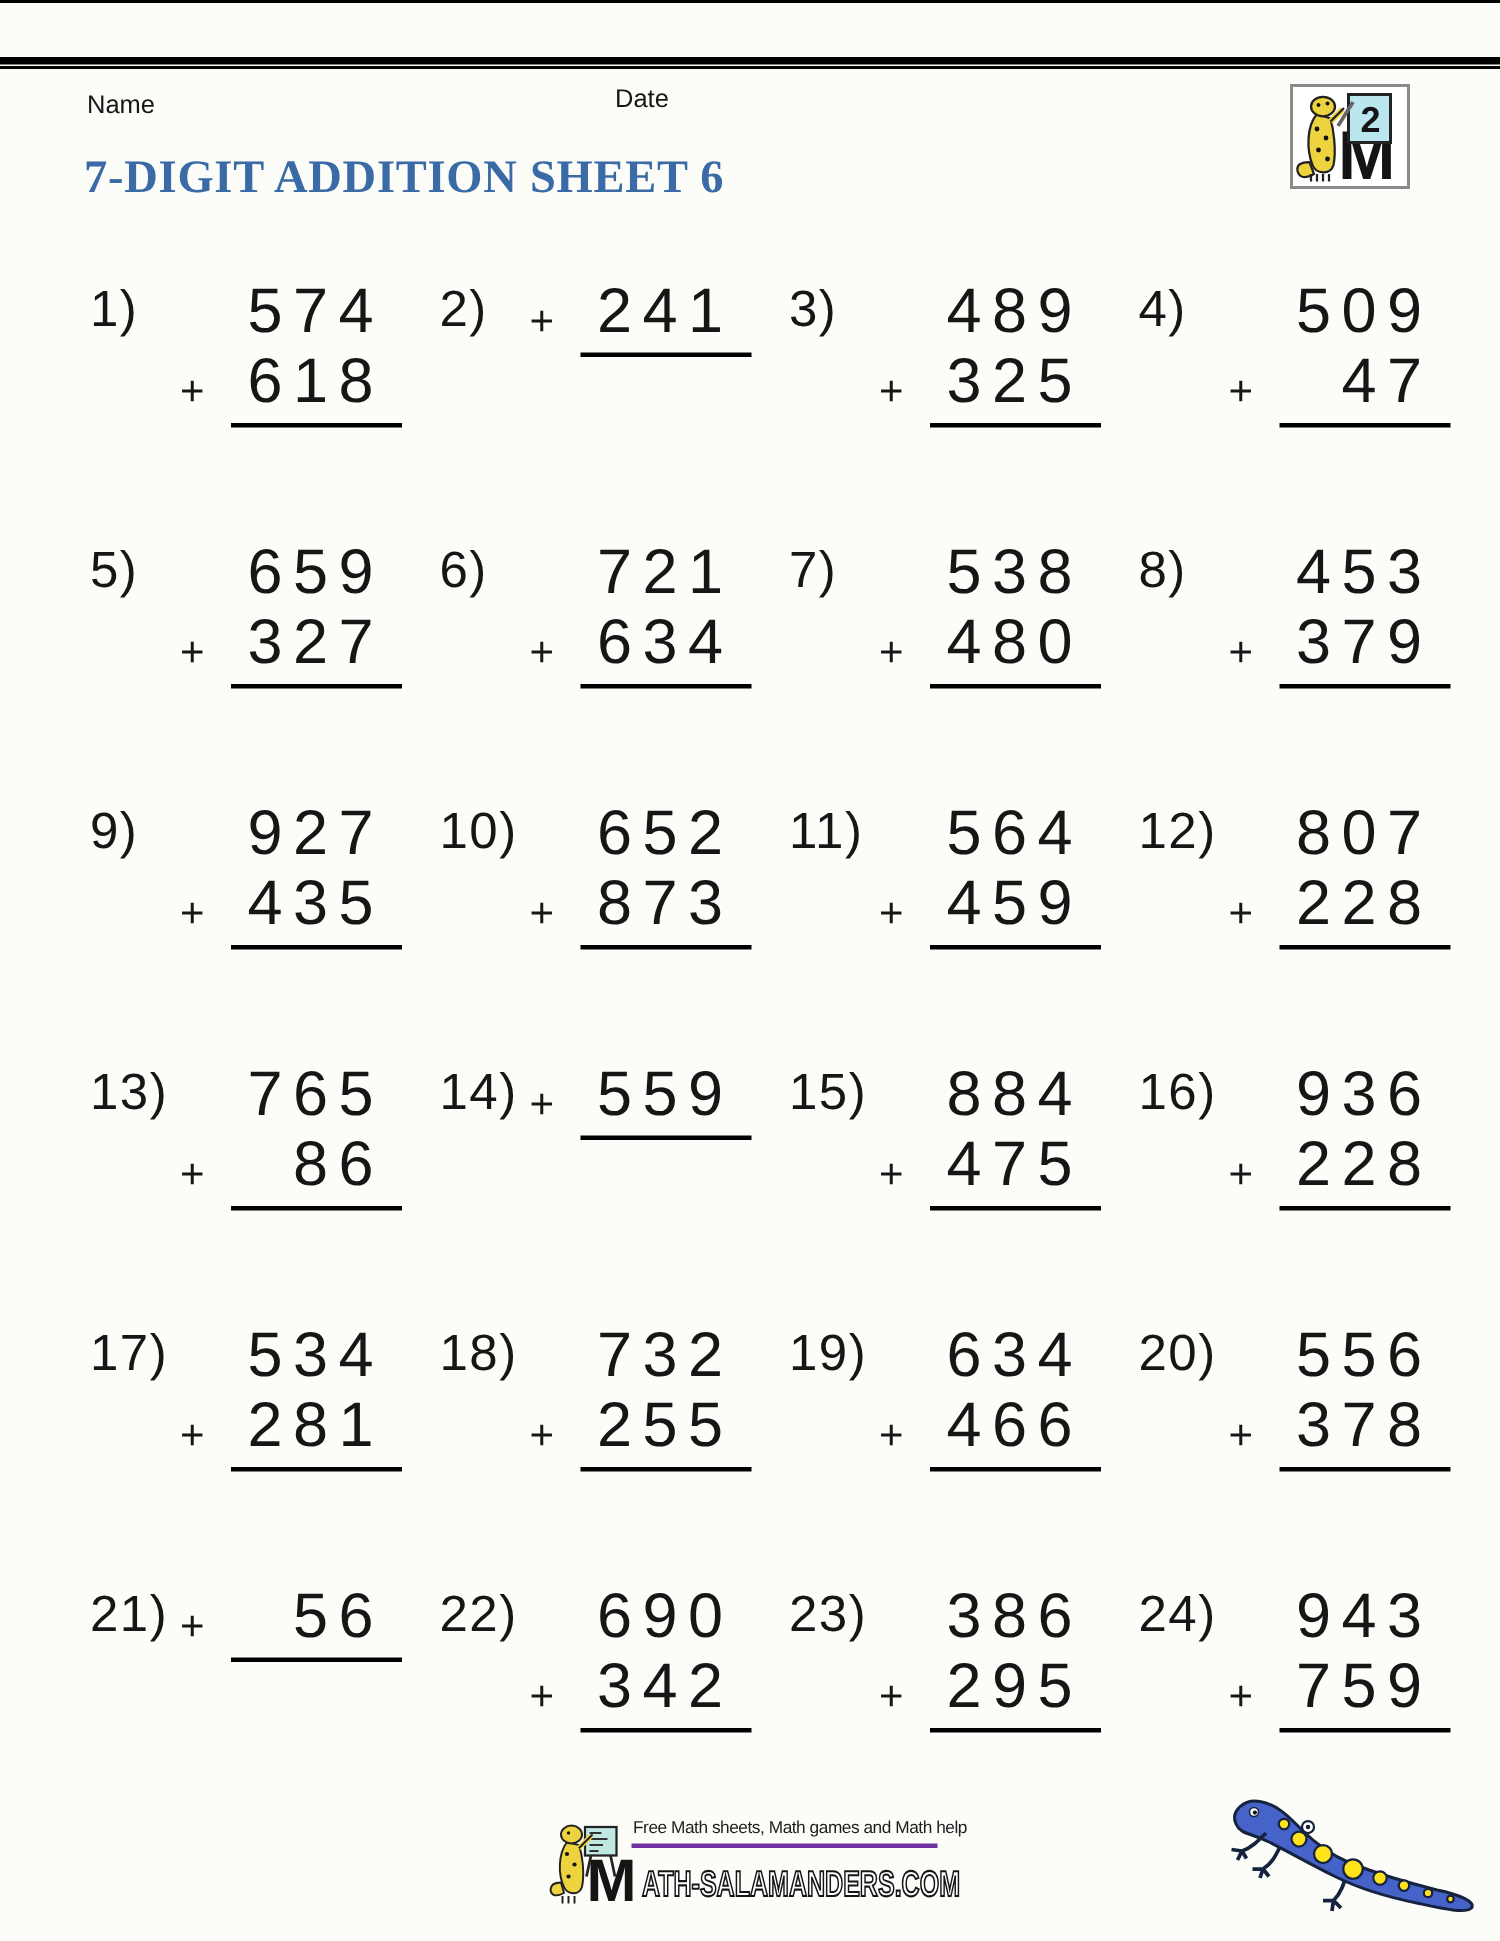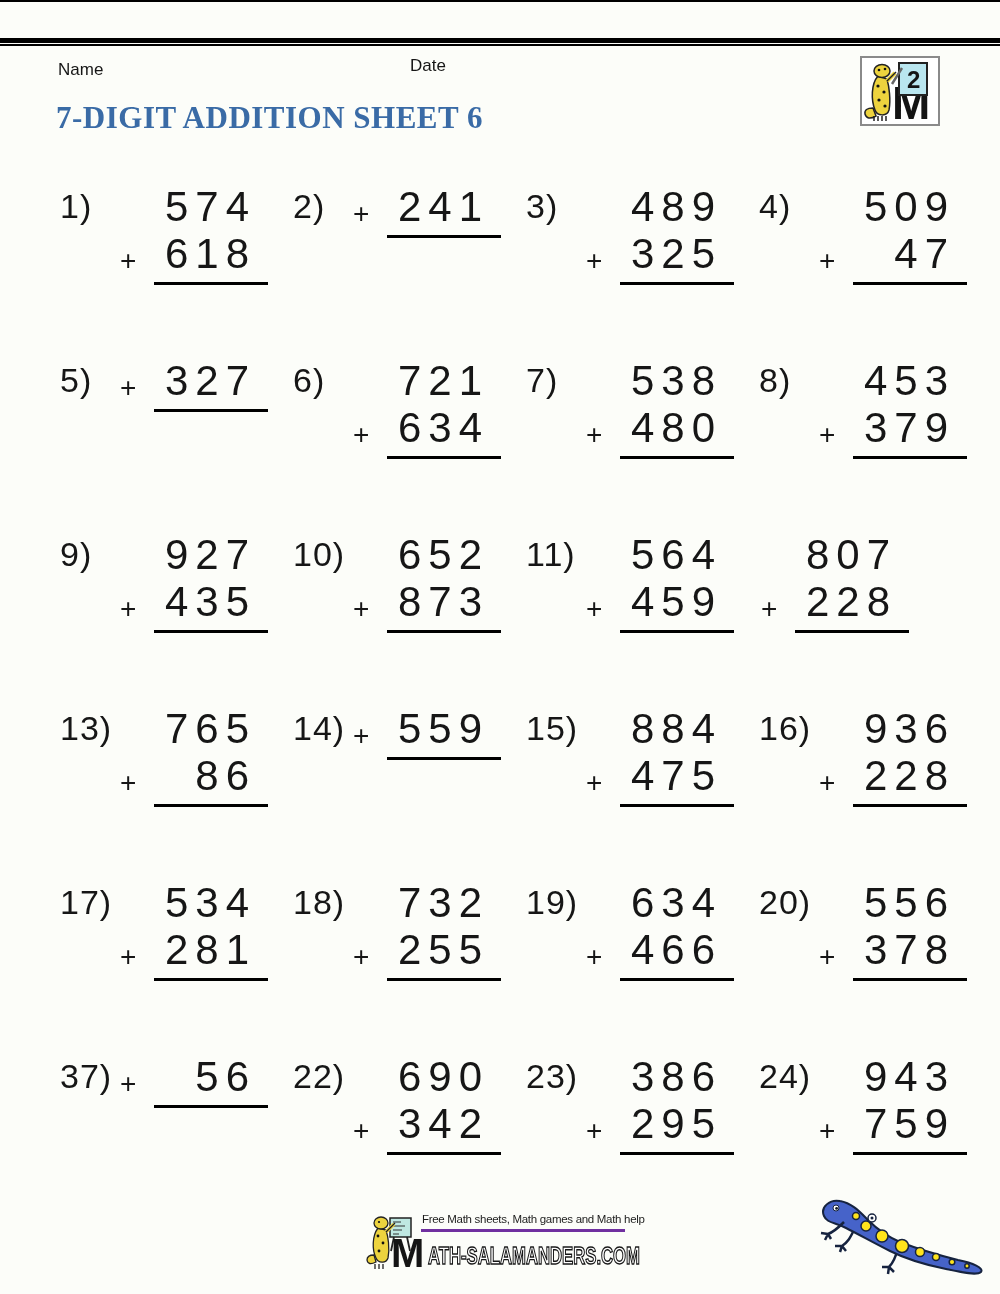--- a/index.html
+++ b/index.html
@@ -142,20 +142,21 @@
         <span class="plus">+</span>
         <span class="bottom-addend">47</span>
       </div>
       <div class="ans-line"></div>
     </div>
   </div>
 
   <div class="problem">
     <span class="plabel">5)</span>
     <div class="work">
+      <span class="top-addend">659</span>
       <div class="bottom-row">
         <span class="plus">+</span>
         <span class="bottom-addend">327</span>
       </div>
       <div class="ans-line"></div>
     </div>
   </div>
 
   <div class="problem">
     <span class="plabel">6)</span>
@@ -223,20 +224,21 @@
       <span class="top-addend">564</span>
       <div class="bottom-row">
         <span class="plus">+</span>
         <span class="bottom-addend">459</span>
       </div>
       <div class="ans-line"></div>
     </div>
   </div>
 
   <div class="problem">
+    <span class="plabel">12)</span>
     <div class="work">
       <span class="top-addend">807</span>
       <div class="bottom-row">
         <span class="plus">+</span>
         <span class="bottom-addend">228</span>
       </div>
       <div class="ans-line"></div>
     </div>
   </div>
 
@@ -329,21 +331,21 @@
       <span class="top-addend">556</span>
       <div class="bottom-row">
         <span class="plus">+</span>
         <span class="bottom-addend">378</span>
       </div>
       <div class="ans-line"></div>
     </div>
   </div>
 
   <div class="problem">
-    <span class="plabel">37)</span>
+    <span class="plabel">21)</span>
     <div class="work">
       <div class="bottom-row">
         <span class="plus">+</span>
         <span class="bottom-addend">56</span>
       </div>
       <div class="ans-line"></div>
     </div>
   </div>
 
   <div class="problem">

